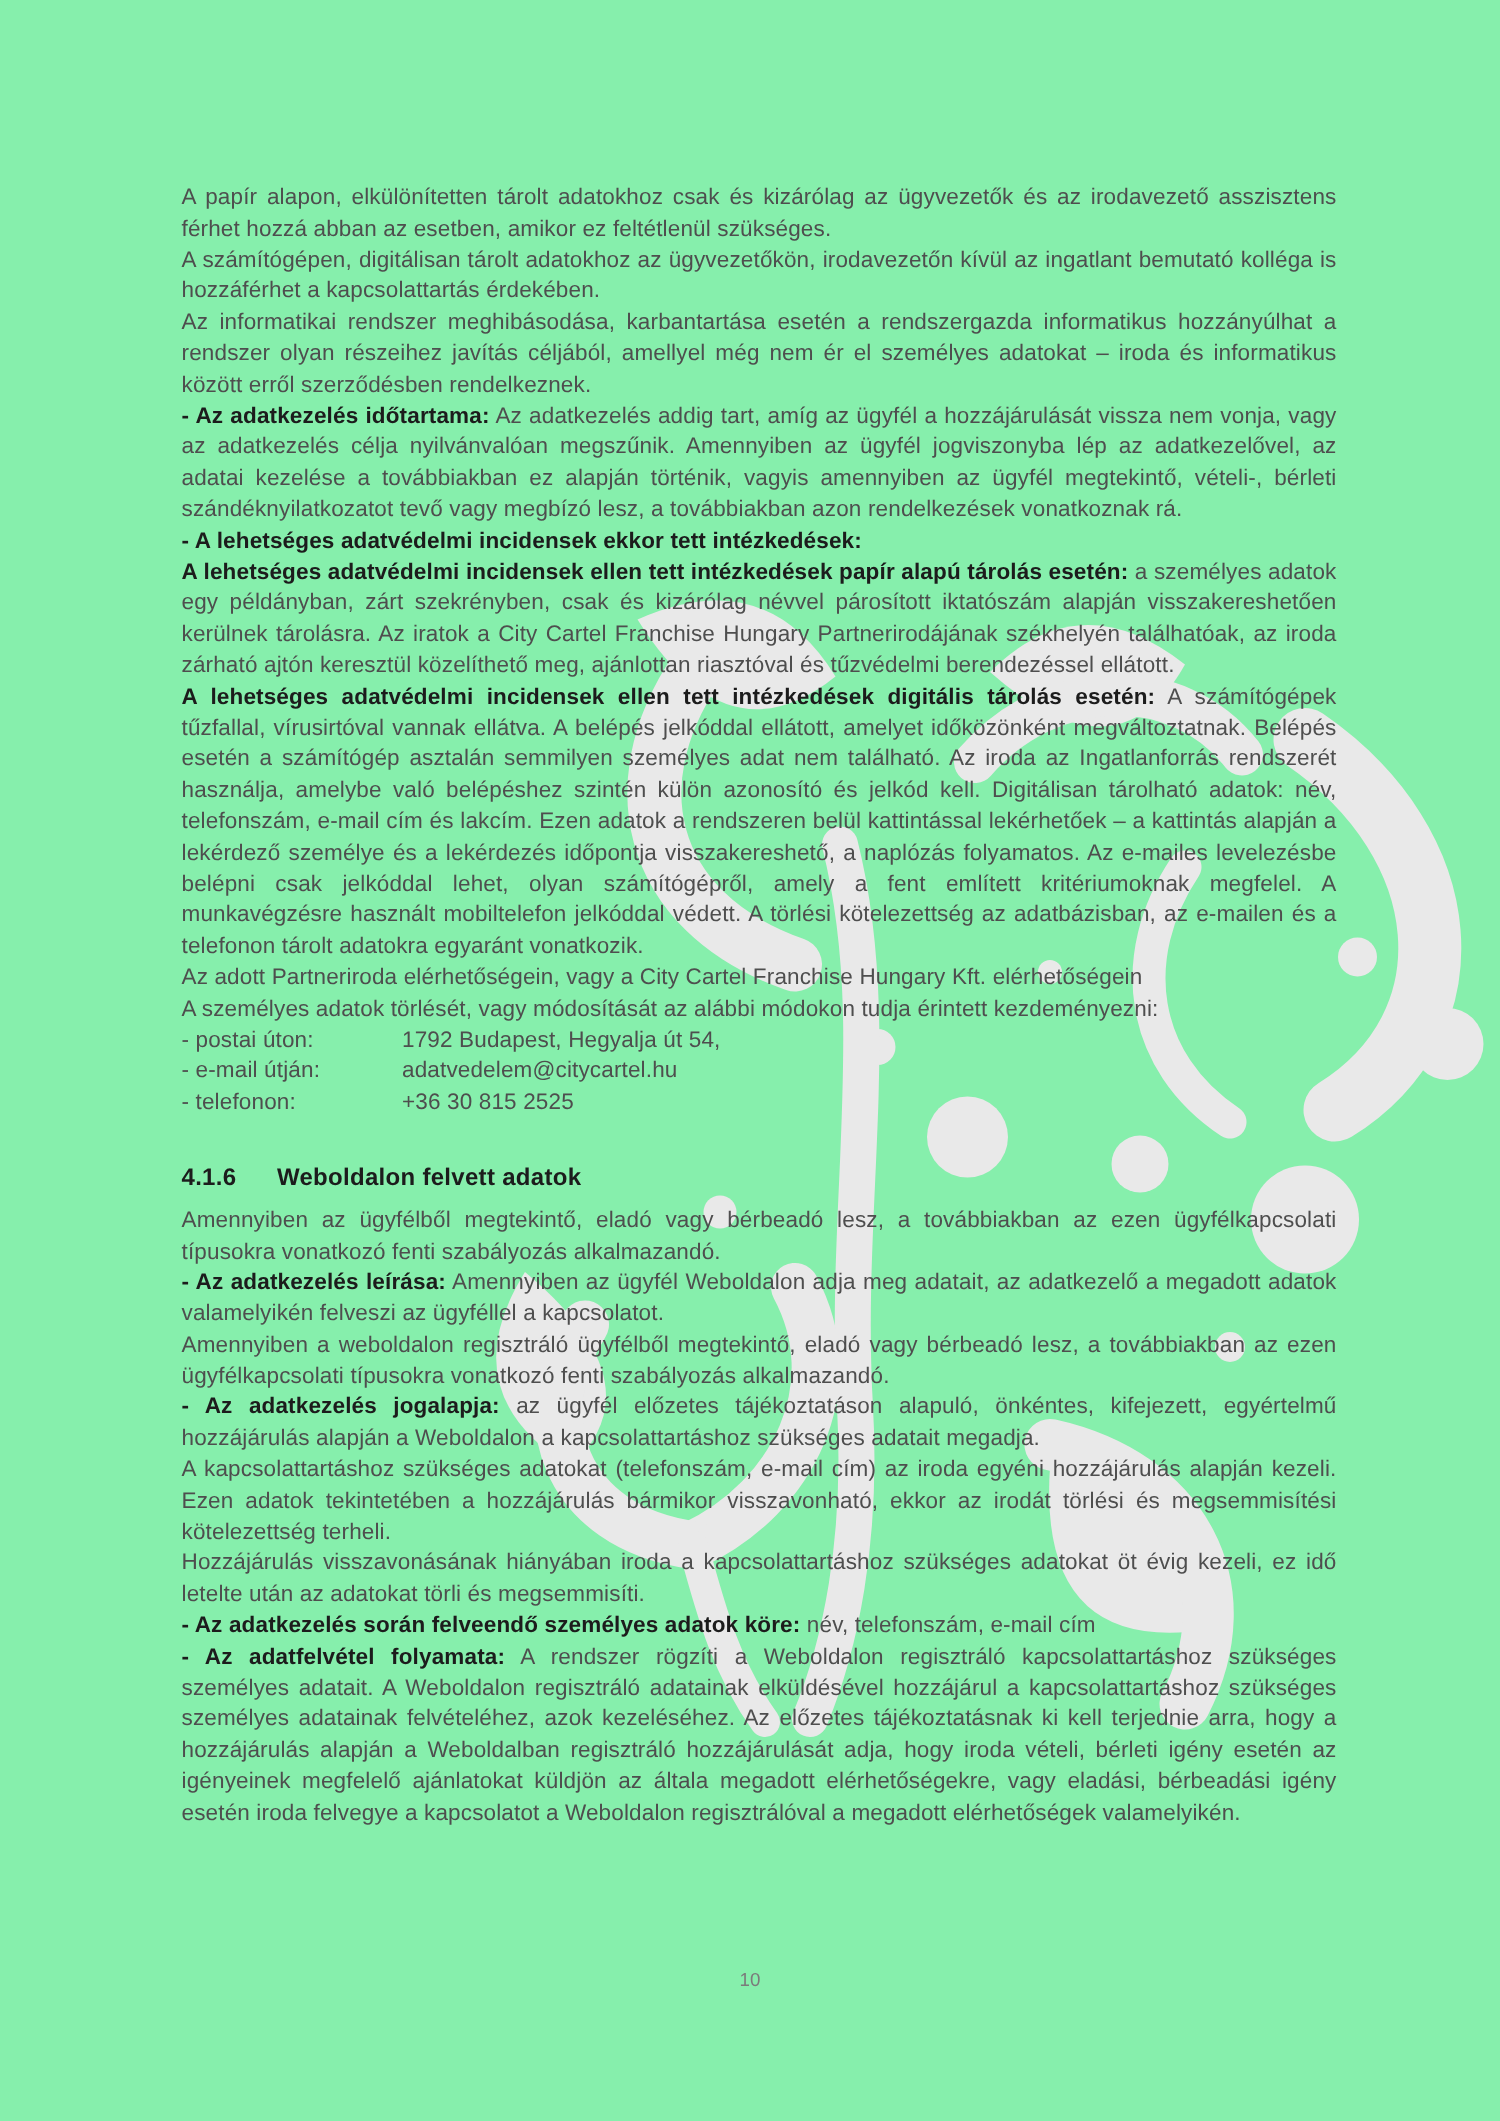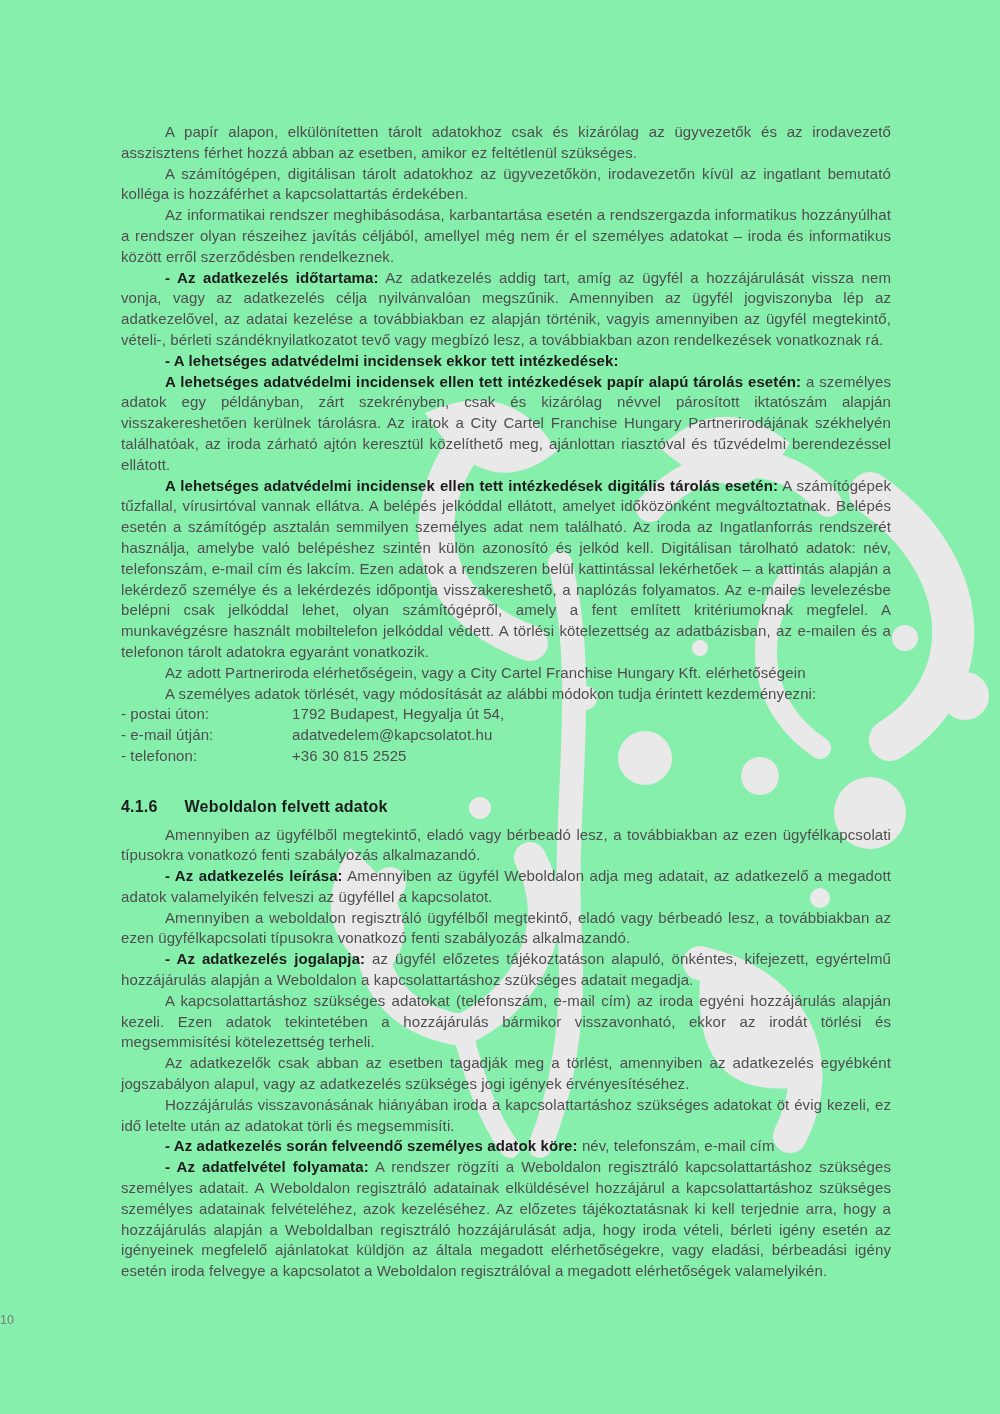--- a/index.html
+++ b/index.html
@@ -35,26 +35,24 @@
     line-height: 20.8px;
     color: #4e4e4e;
     letter-spacing: 0.1px;
   }
   .content p {
     text-align: justify;
   }
   .content p .lead {
     font-weight: 700;
     color: #1c1c1c;
-    margin-left: 44px;
   }
   .contact-row {
     display: flex;
     text-align: left;
-    gap: 24px;
   }
   .contact-row .c-label {
     flex: 0 0 147px;
   }
   .contact-row .c-value {
     flex: 1;
   }
   .section-heading {
     margin-top: 30px;
     margin-bottom: 7px;
@@ -65,20 +63,21 @@
   }
   .section-heading .sec-num {
     display: inline-block;
     margin-right: 27px;
   }
   .page-number {
     position: absolute;
     left: 0;
     right: 0;
     top: 1313px;
+    text-align: center;
     font-size: 12.5px;
     color: #7b7b7b;
     z-index: 1;
   }
 </style>
 </head>
 <body>
 
 <div class="page">
 
@@ -125,37 +124,36 @@
     <p><span class="lead">A lehetséges adatvédelmi incidensek ellen tett intézkedések digitális tárolás esetén:</span><span> A számítógépek tűzfallal, vírusirtóval vannak ellátva. A belépés jelkóddal ellátott, amelyet időközönként megváltoztatnak. Belépés esetén a számítógép asztalán semmilyen személyes adat nem található. Az iroda az Ingatlanforrás rendszerét használja, amelybe való belépéshez szintén külön azonosító és jelkód kell. Digitálisan tárolható adatok: név, telefonszám, e-mail cím és lakcím. Ezen adatok a rendszeren belül kattintással lekérhetőek – a kattintás alapján a lekérdező személye és a lekérdezés időpontja visszakereshető, a naplózás folyamatos. Az e-mailes levelezésbe belépni csak jelkóddal lehet, olyan számítógépről, amely a fent említett kritériumoknak megfelel. A munkavégzésre használt mobiltelefon jelkóddal védett. A törlési kötelezettség az adatbázisban, az e-mailen és a telefonon tárolt adatokra egyaránt vonatkozik.</span></p>
     <p><span class="lead"></span><span>Az adott Partneriroda elérhetőségein, vagy a City Cartel Franchise Hungary Kft. elérhetőségein</span></p>
     <p><span class="lead"></span><span>A személyes adatok törlését, vagy módosítását az alábbi módokon tudja érintett kezdeményezni:</span></p>
 
     <div class="contact-row">
       <span class="c-label">- postai úton:</span>
       <span class="c-value">1792 Budapest, Hegyalja út 54,</span>
     </div>
     <div class="contact-row">
       <span class="c-label">- e-mail útján:</span>
-      <span class="c-value">adatvedelem@kapcsolatot.hu</span>
+      <span class="c-value">adatvedelem@citycartel.hu</span>
     </div>
     <div class="contact-row">
       <span class="c-label">- telefonon:</span>
       <span class="c-value">+36 30 815 2525</span>
     </div>
 
     <h2 class="section-heading">
       <span class="sec-num">4.1.6</span><span class="sec-title">Weboldalon felvett adatok</span>
     </h2>
 
     <p><span class="lead"></span><span>Amennyiben az ügyfélből megtekintő, eladó vagy bérbeadó lesz, a továbbiakban az ezen ügyfélkapcsolati típusokra vonatkozó fenti szabályozás alkalmazandó.</span></p>
     <p><span class="lead">- Az adatkezelés leírása:</span><span> Amennyiben az ügyfél Weboldalon adja meg adatait, az adatkezelő a megadott adatok valamelyikén felveszi az ügyféllel a kapcsolatot.</span></p>
     <p><span class="lead"></span><span>Amennyiben a weboldalon regisztráló ügyfélből megtekintő, eladó vagy bérbeadó lesz, a továbbiakban az ezen ügyfélkapcsolati típusokra vonatkozó fenti szabályozás alkalmazandó.</span></p>
     <p><span class="lead">- Az adatkezelés jogalapja:</span><span> az ügyfél előzetes tájékoztatáson alapuló, önkéntes, kifejezett, egyértelmű hozzájárulás alapján a Weboldalon a kapcsolattartáshoz szükséges adatait megadja.</span></p>
     <p><span class="lead"></span><span>A kapcsolattartáshoz szükséges adatokat (telefonszám, e-mail cím) az iroda egyéni hozzájárulás alapján kezeli. Ezen adatok tekintetében a hozzájárulás bármikor visszavonható, ekkor az irodát törlési és megsemmisítési kötelezettség terheli.</span></p>
-    <p><span class="lead"></span><span>Az adatkezelők csak abban az esetben tagadják meg a törlést, amennyiben az adatkezelés egyébként jogszabályon alapul, vagy az adatkezelés szükséges jogi igények érvényesítéséhez.</span></p>
     <p><span class="lead"></span><span>Hozzájárulás visszavonásának hiányában iroda a kapcsolattartáshoz szükséges adatokat öt évig kezeli, ez idő letelte után az adatokat törli és megsemmisíti.</span></p>
     <p><span class="lead">- Az adatkezelés során felveendő személyes adatok köre:</span><span> név, telefonszám, e-mail cím</span></p>
     <p><span class="lead">- Az adatfelvétel folyamata:</span><span> A rendszer rögzíti a Weboldalon regisztráló kapcsolattartáshoz szükséges személyes adatait. A Weboldalon regisztráló adatainak elküldésével hozzájárul a kapcsolattartáshoz szükséges személyes adatainak felvételéhez, azok kezeléséhez. Az előzetes tájékoztatásnak ki kell terjednie arra, hogy a hozzájárulás alapján a Weboldalban regisztráló hozzájárulását adja, hogy iroda vételi, bérleti igény esetén az igényeinek megfelelő ajánlatokat küldjön az általa megadott elérhetőségekre, vagy eladási, bérbeadási igény esetén iroda felvegye a kapcsolatot a Weboldalon regisztrálóval a megadott elérhetőségek valamelyikén.</span></p>
 
   </main>
 
   <div class="page-number">10</div>
 
 </div>
 

